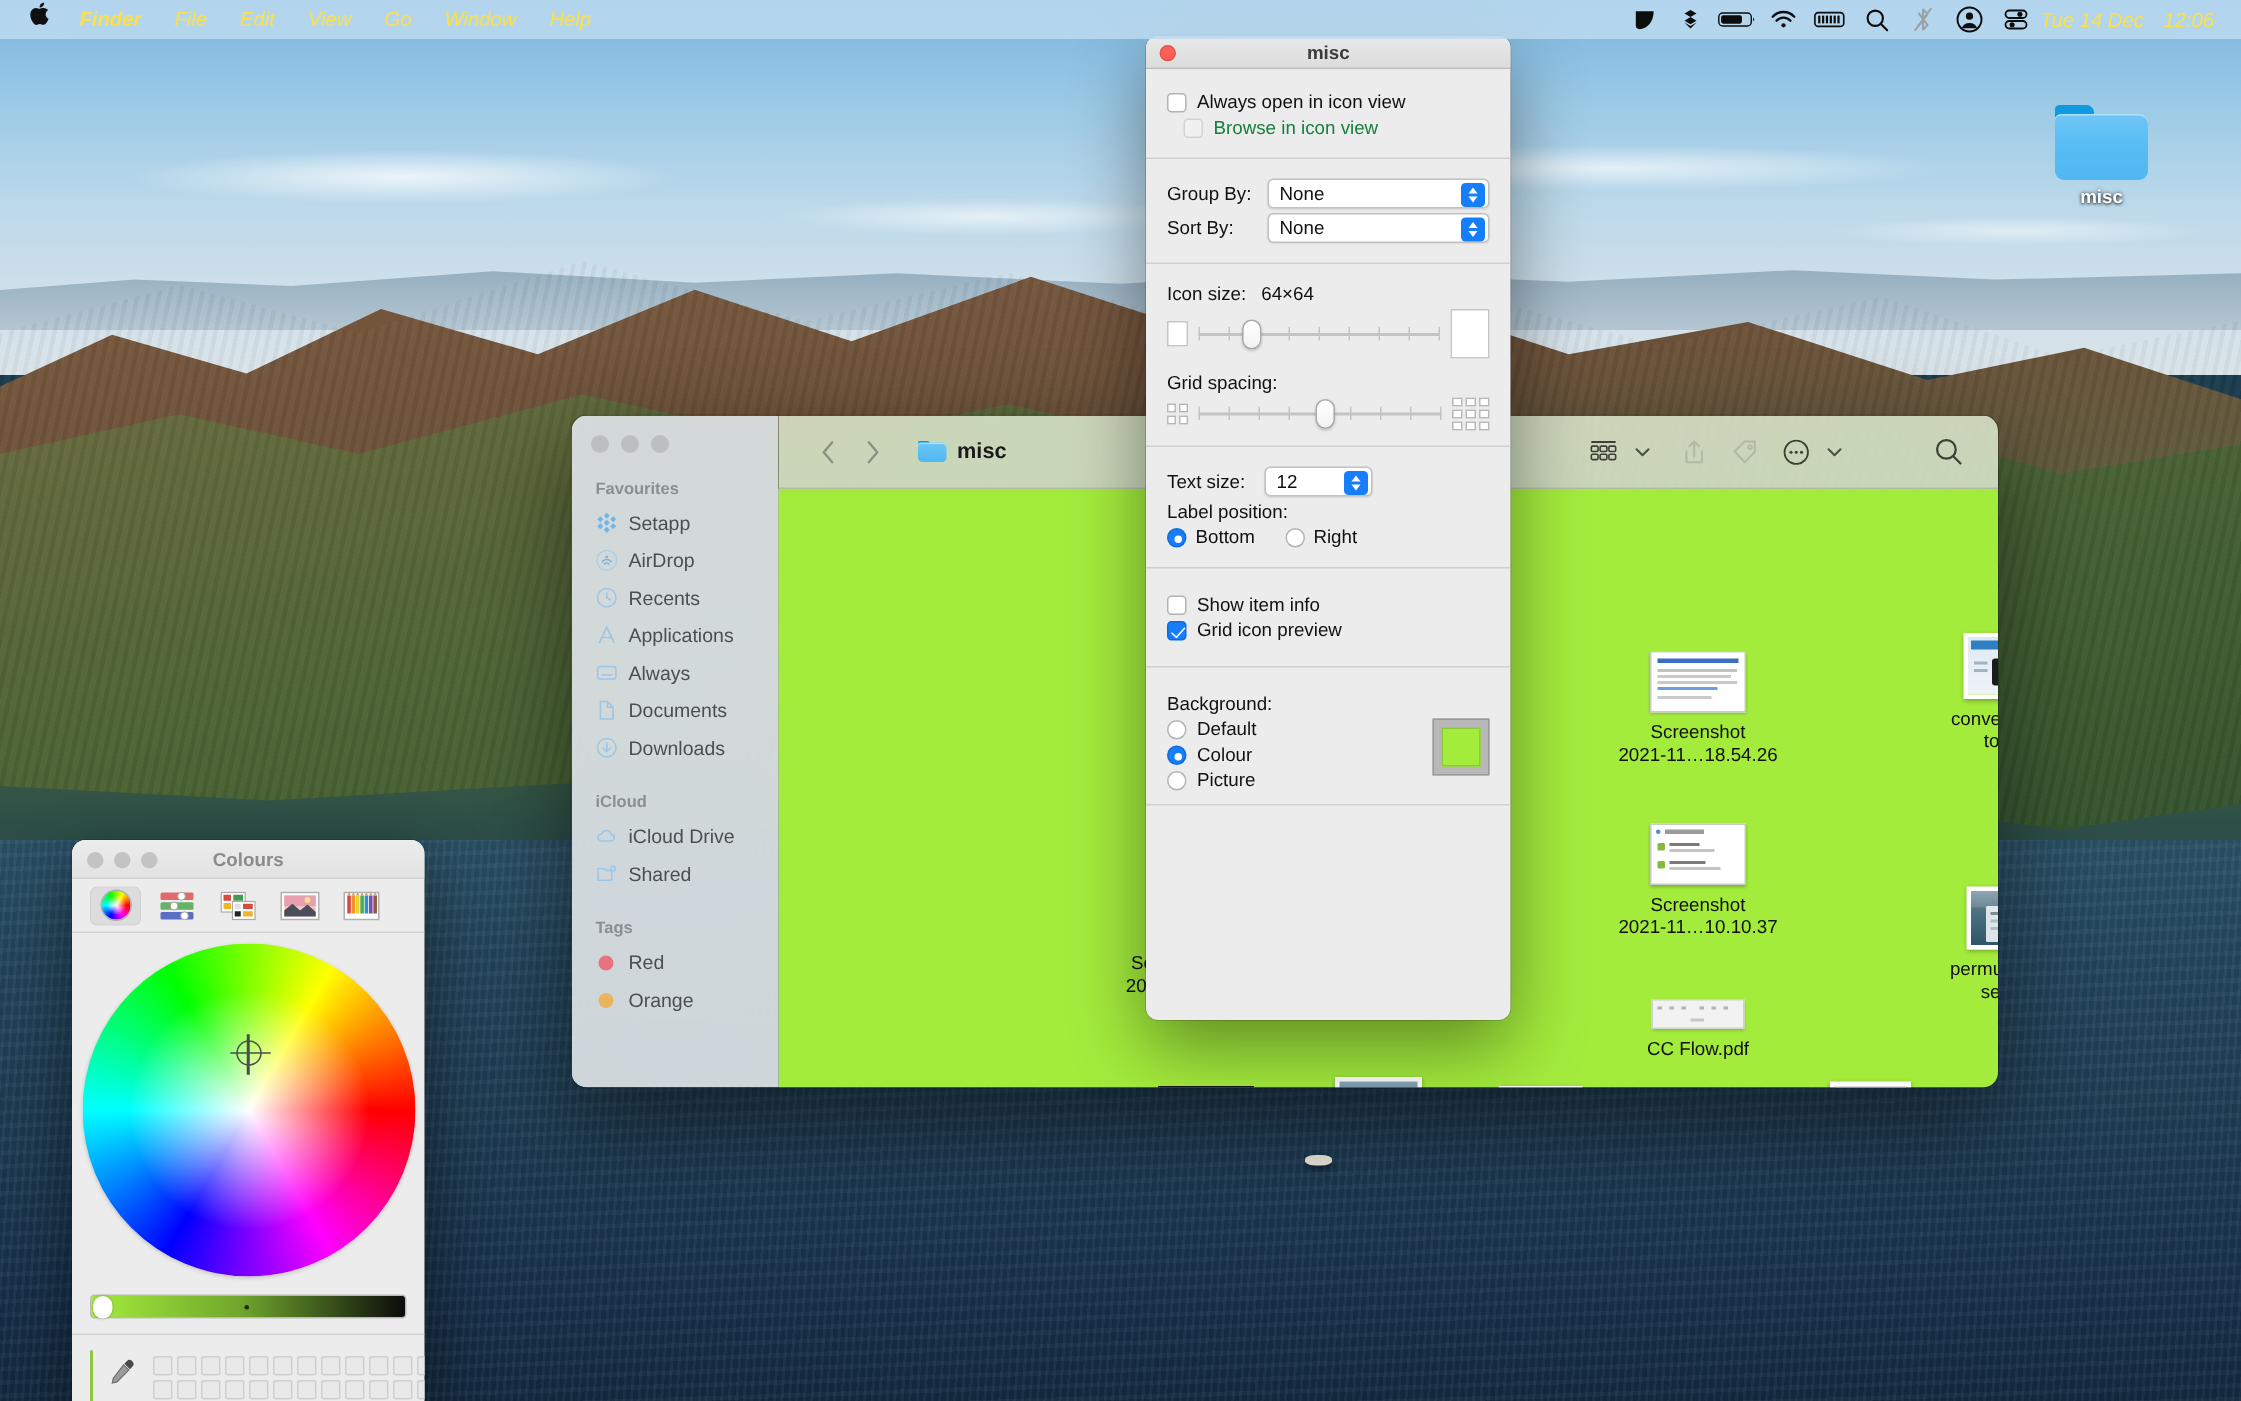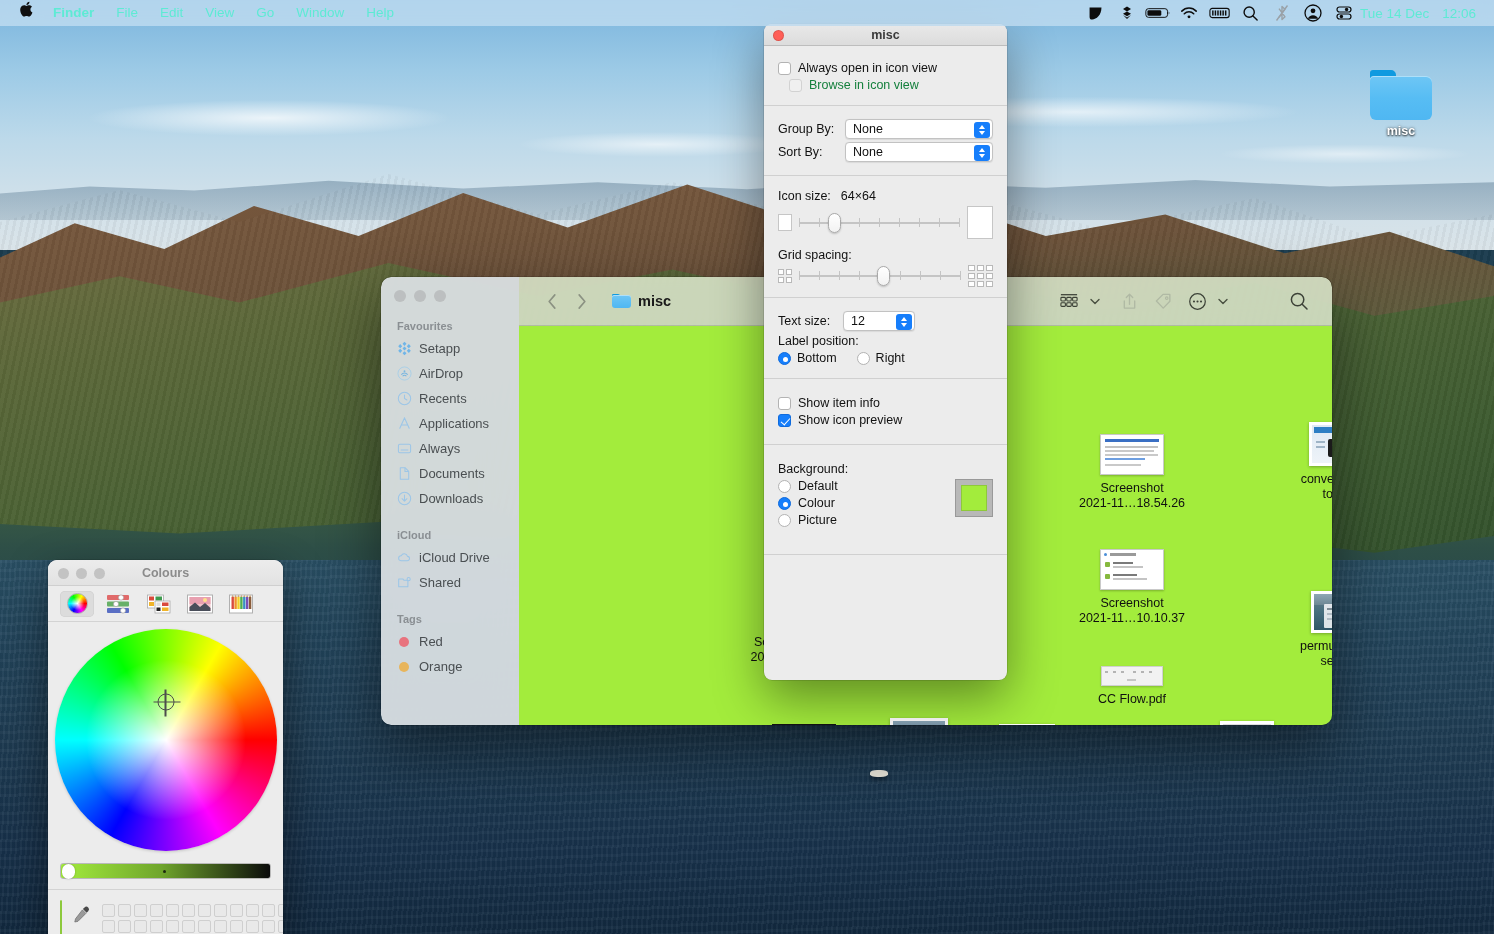--- a/index.html
+++ b/index.html
@@ -70,22 +70,23 @@
     background:#e8e4d8; border-radius:40%;
     box-shadow: 0 3px 4px rgba(0,0,0,.35);
   }
 
   
   .menubar {
     position:absolute; left:0; top:0; width:100%; height:26px;
     background: rgba(200,225,243,.72);
     backdrop-filter: blur(18px);
     display:flex; align-items:center;
-    font-size:13.5px; color:#5eead4;
+    font-size:13.5px; color:#fde047;
     z-index:50;
+    font-style:italic;
   }
   .mb-left { display:flex; align-items:center; gap:0; padding-left:10px; }
   .mb-item { padding:0 11px; height:26px; line-height:26px; white-space:nowrap; }
   .mb-item.apple { padding:0 12px 0 10px; font-size:16px; line-height:24px; }
   .mb-item.bold { font-weight:bold; padding-left:6px; }
   .mb-right { margin-left:auto; display:flex; align-items:center; gap:1px; padding-right:12px; }
   .mb-ic { width:30px; height:26px; display:flex; align-items:center; justify-content:center; }
   .mb-time { padding:0 6px 0 10px; font-size:13.5px; white-space:nowrap; }
   .mb-date { padding-right:2px; font-size:13.5px; white-space:nowrap; }
 
@@ -999,25 +1000,25 @@
       </div>
     </div>
 
     <div class="vsec" style="padding-top:14px;padding-bottom:14px;">
       <div class="vrow">
         <span class="cbx"></span>
         <span class="vlbl">Show item info</span>
       </div>
       <div class="vrow">
         <span class="cbx on"></span>
-        <span class="vlbl">Show icon preview</span>
-      </div>
-    </div>
-
-    <div class="vsec" style="padding-top:14px;padding-bottom:24px;display:flex;gap:8px;align-items:flex-start;">
+        <span class="vlbl">Grid icon preview</span>
+      </div>
+    </div>
+
+    <div class="vsec" style="padding-top:14px;padding-bottom:6px;display:flex;gap:8px;align-items:flex-start;">
       <div style="flex:1;">
         <div class="vrow">
           <span class="vlbl">Background:</span>
         </div>
         <div class="vrow">
           <span class="rdo"></span>
           <span class="vlbl">Default</span>
         </div>
         <div class="vrow">
           <span class="rdo on"></span>

